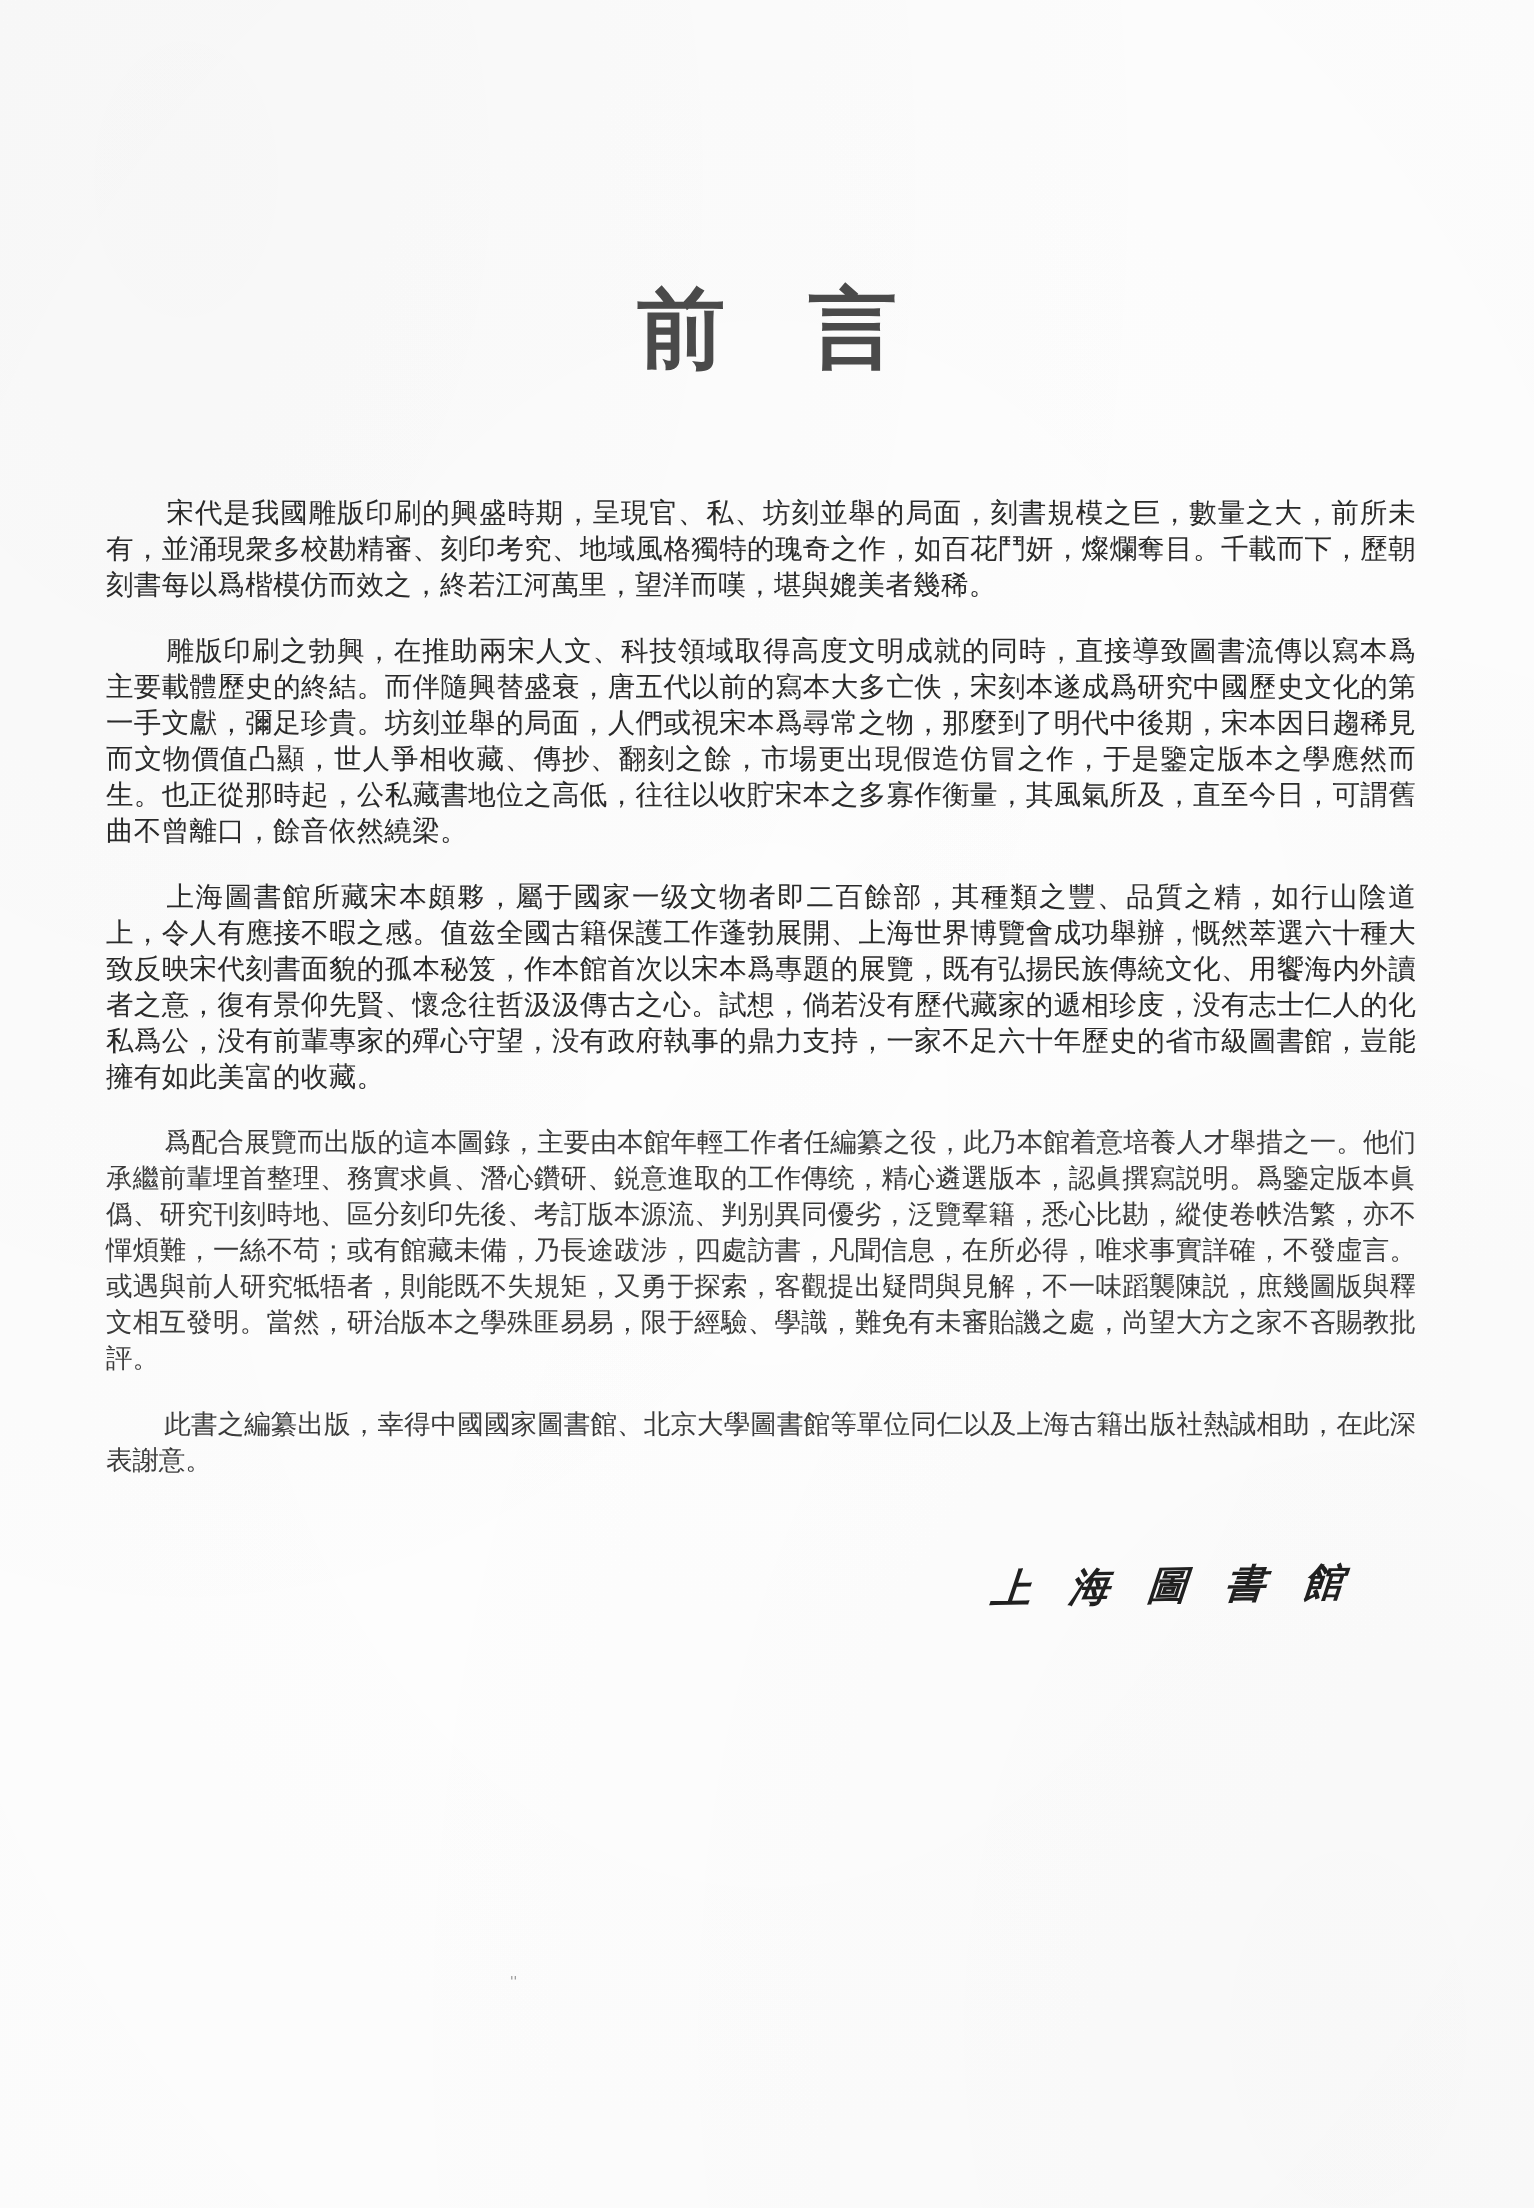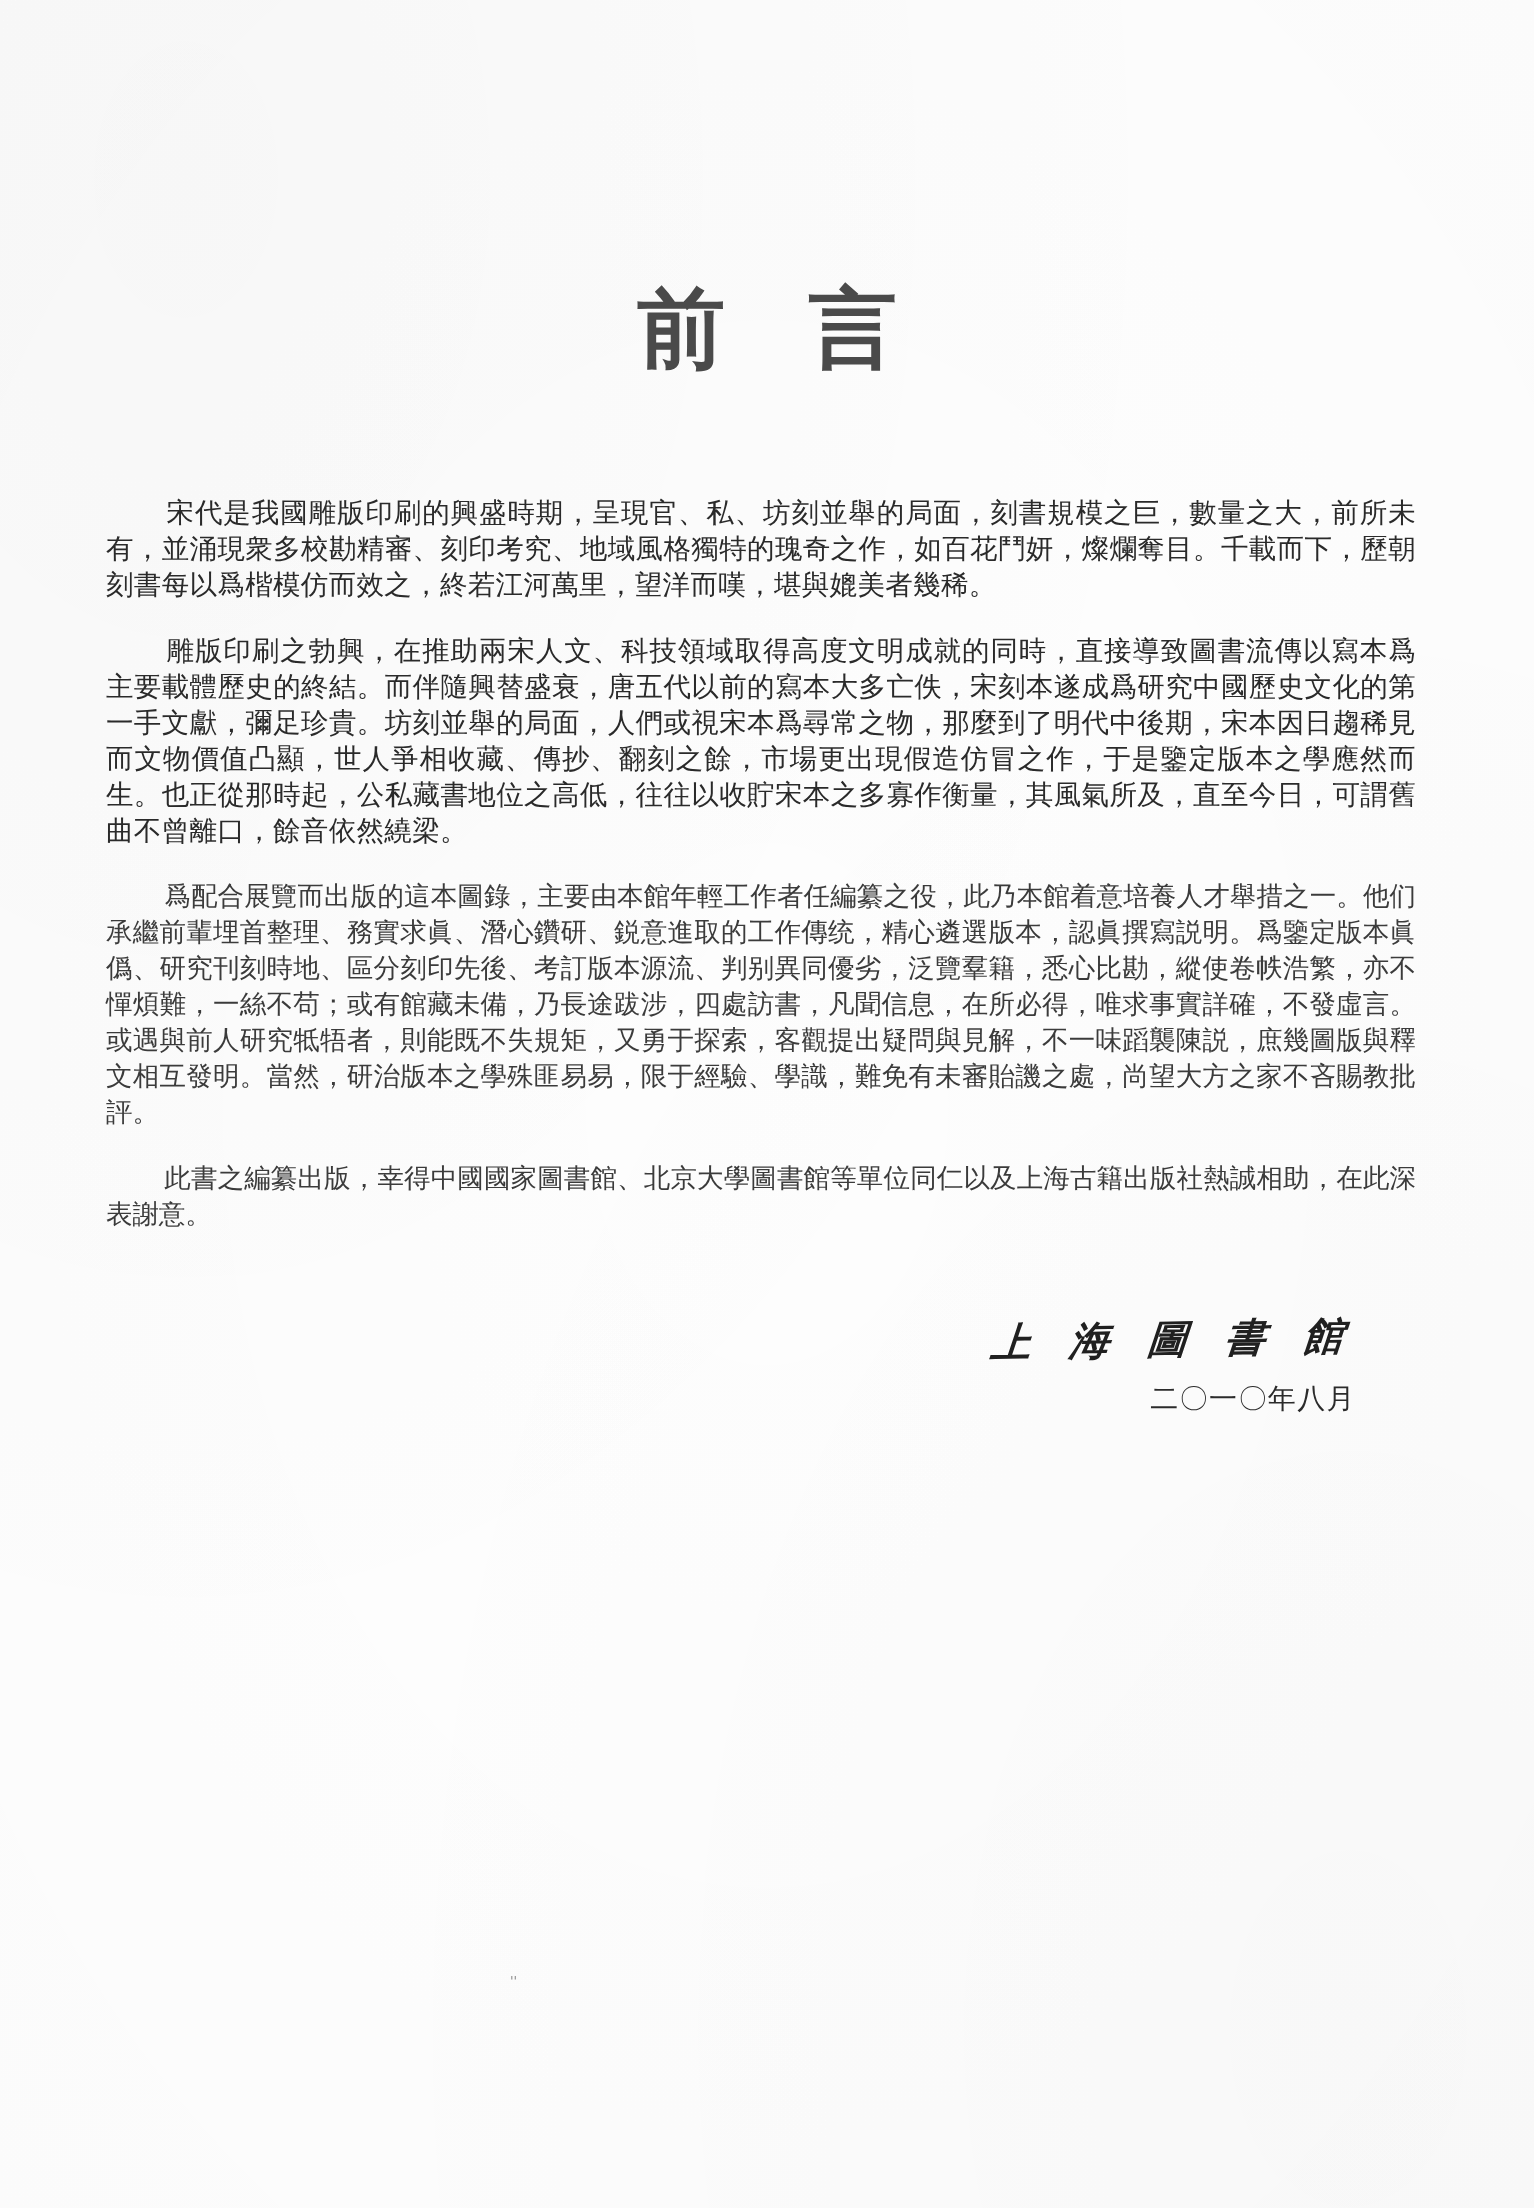--- a/index.html
+++ b/index.html
@@ -125,25 +125,25 @@
 <div class="page">
   <div class="content">
 
     <div class="title-block">
       <h1 class="doc-title">前 言</h1>
     </div>
 
     <div class="body-block">
       <p class="para">宋代是我國雕版印刷的興盛時期，呈現官、私、坊刻並舉的局面，刻書規模之巨，數量之大，前所未有，並涌現衆多校勘精審、刻印考究、地域風格獨特的瑰奇之作，如百花鬥妍，燦爛奪目。千載而下，歷朝刻書每以爲楷模仿而效之，終若江河萬里，望洋而嘆，堪與媲美者幾稀。</p>
       <p class="para">雕版印刷之勃興，在推助兩宋人文、科技領域取得高度文明成就的同時，直接導致圖書流傳以寫本爲主要載體歷史的終結。而伴隨興替盛衰，唐五代以前的寫本大多亡佚，宋刻本遂成爲研究中國歷史文化的第一手文獻，彌足珍貴。坊刻並舉的局面，人們或視宋本爲尋常之物，那麼到了明代中後期，宋本因日趨稀見而文物價值凸顯，世人爭相收藏、傳抄、翻刻之餘，市場更出現假造仿冒之作，于是鑒定版本之學應然而生。也正從那時起，公私藏書地位之高低，往往以收貯宋本之多寡作衡量，其風氣所及，直至今日，可謂舊曲不曾離口，餘音依然繞梁。</p>
+      <p class="para">上海圖書館所藏宋本頗夥，屬于國家一级文物者即二百餘部，其種類之豐、品質之精，如行山陰道上，令人有應接不暇之感。值兹全國古籍保護工作蓬勃展開、上海世界博覽會成功舉辦，慨然萃選六十種大致反映宋代刻書面貌的孤本秘笈，作本館首次以宋本爲專題的展覽，既有弘揚民族傳統文化、用饗海内外讀者之意，復有景仰先賢、懷念往哲汲汲傳古之心。試想，倘若没有歷代藏家的遞相珍庋，没有志士仁人的化私爲公，没有前輩專家的殫心守望，没有政府執事的鼎力支持，一家不足六十年歷史的省市級圖書館，豈能擁有如此美富的收藏。</p>
       <p class="para faint">爲配合展覽而出版的這本圖錄，主要由本館年輕工作者任編纂之役，此乃本館着意培養人才舉措之一。他们承繼前輩埋首整理、務實求眞、潛心鑽研、鋭意進取的工作傳统，精心遴選版本，認眞撰寫説明。爲鑒定版本眞僞、研究刊刻時地、區分刻印先後、考訂版本源流、判别異同優劣，泛覽羣籍，悉心比勘，縱使卷帙浩繁，亦不憚煩難，一絲不苟；或有館藏未備，乃長途跋涉，四處訪書，凡聞信息，在所必得，唯求事實詳確，不發虛言。或遇與前人研究牴牾者，則能既不失規矩，又勇于探索，客觀提出疑問與見解，不一味蹈襲陳説，庶幾圖版與釋文相互發明。當然，研治版本之學殊匪易易，限于經驗、學識，難免有未審貽譏之處，尚望大方之家不吝賜教批評。</p>
       <p class="para faint lastpara">此書之編纂出版，幸得中國國家圖書館、北京大學圖書館等單位同仁以及上海古籍出版社熱誠相助，在此深表謝意。</p>
     </div>
 
     <div class="sign-block">
       <div class="sign-name">上 海 圖 書 館</div>
-      <div class="sign-date">二〇一〇年八月</div>
     </div>
 
   </div>
 
   <div class="speck">''</div>
 </div>
 
 </body></html>

